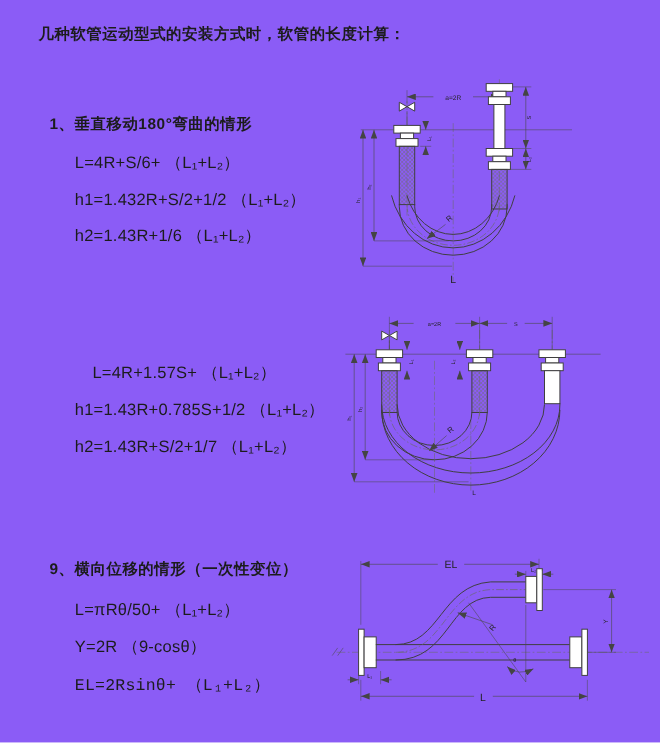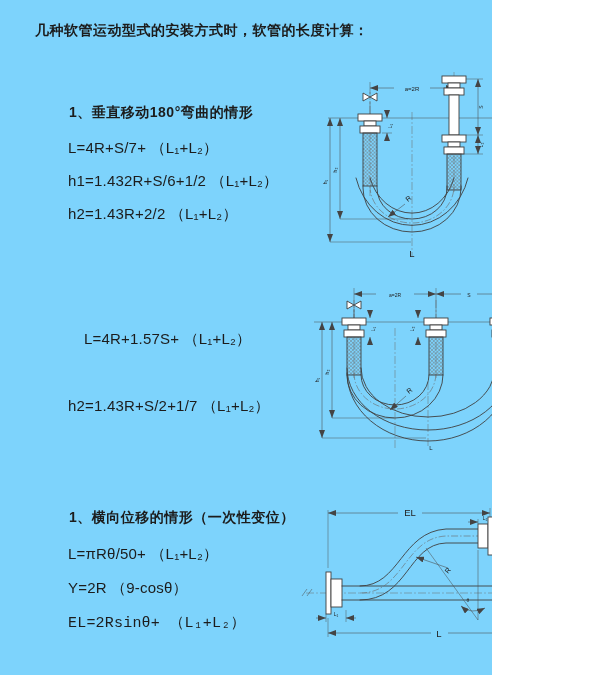--- a/index.html
+++ b/index.html
@@ -1,19 +1,19 @@
 <!DOCTYPE html>
 <html><head>
 <meta charset="utf-8">
 <style>
   html,body{margin:0;padding:0;background:#ffffff;}
   body{font-family:"Liberation Sans","DejaVu Sans",sans-serif;color:#1c1c1c;}
-  .page{position:relative;width:492px;height:675px;background:#7dd3fc;overflow:hidden;}
+  .page{position:relative;width:600px;height:675px;background:#8b5cf6;overflow:hidden;}
   .title{position:absolute;left:35px;top:22px;font-size:14px;font-weight:600;letter-spacing:.5px;white-space:nowrap;}
-  .sec-heading{position:absolute;font-size:14px;font-weight:600;letter-spacing:.5px;white-space:nowrap;margin-left:24px;}
+  .sec-heading{position:absolute;font-size:14px;font-weight:600;letter-spacing:.5px;white-space:nowrap;}
   .formula{position:absolute;font-size:15px;font-weight:400;letter-spacing:.2px;white-space:nowrap;}
   .diagram{position:absolute;}
   
   .ln{stroke:#3f3f3f;stroke-width:.9;fill:none;stroke-linecap:round;}
   .thin{stroke:#4a4a4a;stroke-width:.5;fill:none;}
   .cl{stroke:#6a6a6a;stroke-width:.5;fill:none;stroke-dasharray:8 2.2 1.6 2.2;}
   .dash{stroke:#6a6a6a;stroke-width:.6;fill:none;stroke-dasharray:7 2 1.5 2;}
   .dim{stroke:#4a4a4a;stroke-width:.55;fill:none;}
   .ext{stroke:#4a4a4a;stroke-width:.45;fill:none;}
   .part{fill:#ffffff;stroke:#3f3f3f;stroke-width:.9;}
@@ -24,28 +24,29 @@
   .rlbl{font-size:7px;fill:#222;font-family:"Liberation Sans","DejaVu Sans",sans-serif;}
 </style>
 </head>
 <body>
 
 <div class="page">
 
   <div class="title">几种软管运动型式的安装方式时，软管的长度计算：</div>
 
   <div class="sec-heading" style="left:45px;top:104px;">1、垂直移动180°弯曲的情形</div>
-  <div class="formula" style="left:68px;top:139px;">L=4R+S/7+ （L₁+L₂）</div>
-  <div class="formula" style="left:68px;top:172px;">h1=1.432R+S/6+1/2 （L₁+L₂）</div>
-  <div class="formula" style="left:68px;top:205px;">h2=1.43R+2/2 （L₁+L₂）</div>
+  <div class="formula" style="left:68px;top:139px;">L=4R+S/6+ （L₁+L₂）</div>
+  <div class="formula" style="left:68px;top:172px;">h1=1.432R+S/2+1/2 （L₁+L₂）</div>
+  <div class="formula" style="left:68px;top:205px;">h2=1.43R+1/6 （L₁+L₂）</div>
 
   <div class="formula" style="left:68px;top:330px;margin-left:16px;">L=4R+1.57S+ （L₁+L₂）</div>
+  <div class="formula" style="left:68px;top:363px;">h1=1.43R+0.785S+1/2 （L₁+L₂）</div>
   <div class="formula" style="left:68px;top:397px;">h2=1.43R+S/2+1/7 （L₁+L₂）</div>
 
-  <div class="sec-heading" style="left:45px;top:509px;">1、横向位移的情形（一次性变位）</div>
+  <div class="sec-heading" style="left:45px;top:509px;">9、横向位移的情形（一次性变位）</div>
   <div class="formula" style="left:68px;top:545px;">L=πRθ/50+ （L₁+L₂）</div>
   <div class="formula" style="left:68px;top:579px;">Y=2R （9-cosθ）</div>
   <div class="formula" style="left:68px;top:613px;font-family:Liberation Mono, monospace;">EL=2Rsinθ+ （L₁+L₂）</div>
 
   <svg class="diagram" style="left:308px;top:68px;" width="290" height="192" viewBox="0 0 290 192">
     <defs>
       <marker id="ar1" viewBox="0 0 8 6" refX="8" refY="3" markerWidth="8" markerHeight="6" orient="auto-start-reverse" markerUnits="userSpaceOnUse">
         <path d="M0,0 L8,3 L0,6 Z" fill="#444"></path>
       </marker>
       <pattern id="br1" width="3.6" height="3.6" patternUnits="userSpaceOnUse">

